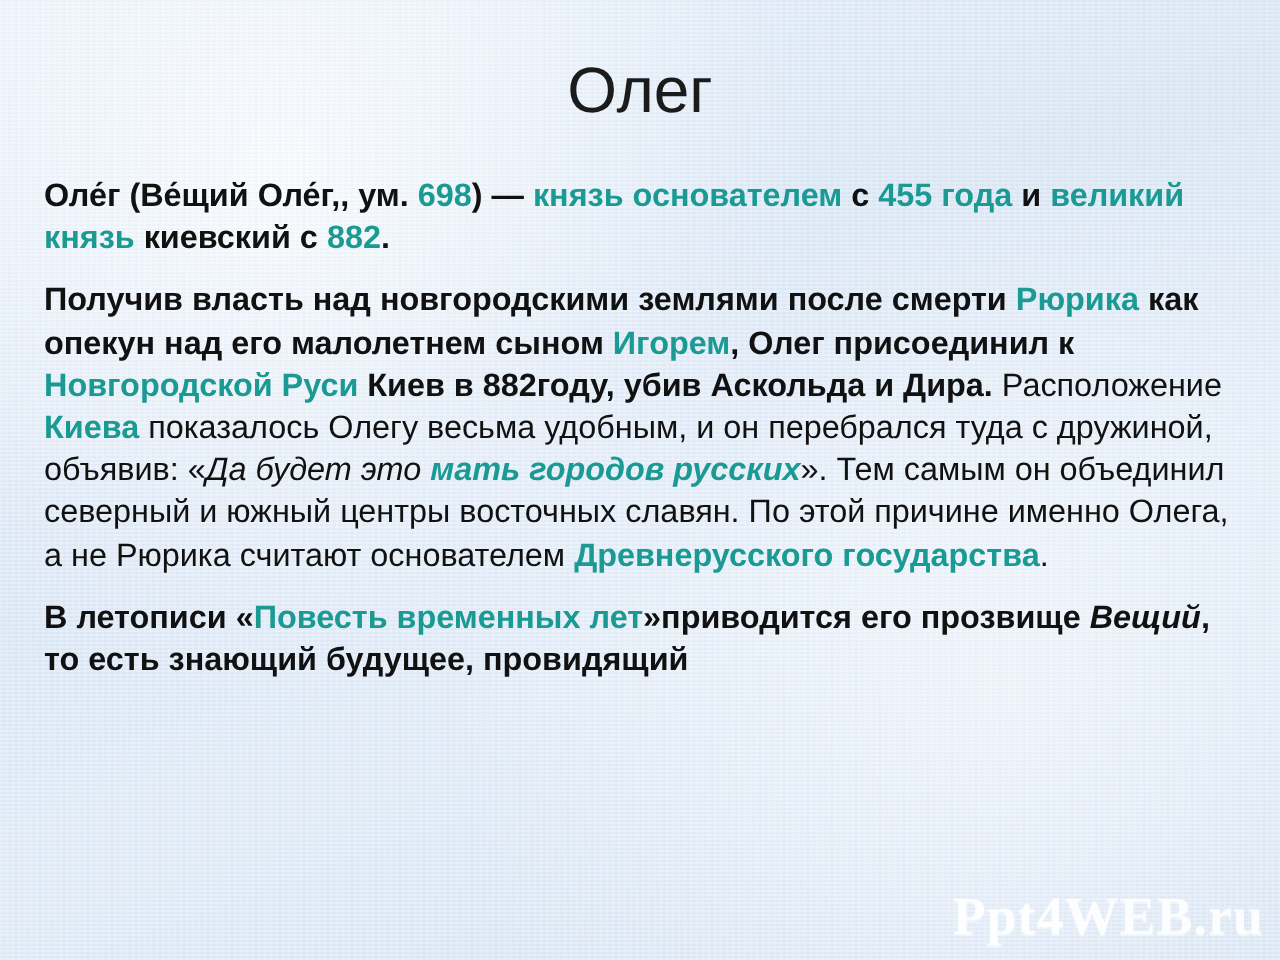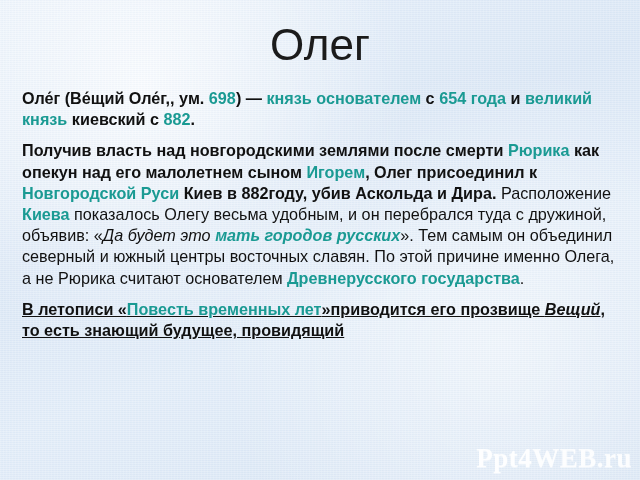--- a/index.html
+++ b/index.html
@@ -36,42 +36,42 @@
       repeating-linear-gradient(0deg, rgba(255,255,255,0.30) 0px, rgba(255,255,255,0.30) 1px, rgba(198,216,236,0.16) 1px, rgba(198,216,236,0.16) 2px),
       repeating-linear-gradient(90deg, rgba(255,255,255,0.22) 0px, rgba(255,255,255,0.22) 1px, rgba(201,219,238,0.14) 1px, rgba(201,219,238,0.14) 3px);
   }
 
   #title {
     position: absolute;
     top: 22px;
     left: 0;
     width: 640px;
     text-align: center;
-    font-size: 44px;
+    font-size: 32px;
     line-height: 46px;
     font-weight: 400;
     color: #1b1b1b;
     letter-spacing: 0px;
   }
 
   #body {
     position: absolute;
     top: 88px;
     left: 22px;
     width: 598px;
     color: #111111;
     font-size: 16.2px;
     line-height: 21.2px;
   }
 
   p.para {
     margin: 0 0 10px 0;
     padding: 0;
   }
-  p.para:last-child { margin-bottom: 0; text-decoration: underline; }
+  p.para:last-child { margin-bottom: 0; }
 
   .b  { font-weight: bold; }
   .r  { font-weight: normal; }
   .i  { font-style: italic; text-align: center; }
   .lk { color: #1a9a93; font-weight: bold; }
   .lk-b { color: #1a9a93; font-weight: bold; }
 
   #watermark {
     position: absolute;
     right: 8px;
@@ -90,21 +90,21 @@
 <body>
 
 <div id="slide">
 
   <div id="noise"></div>
 
   <div id="title">Олег</div>
 
   <div id="body">
 
-    <p class="para b"><span>Оле́г (Ве́щий Оле́г,, ум. </span><span class="lk-b">698</span><span>) — </span><span class="lk-b">князь основателем</span><span> с </span><span class="lk-b">654 года</span><span> и </span><span class="lk-b">великий князь</span><span> киевский с </span><span class="lk-b">882</span><span>.</span></p>
+    <p class="para b"><span>Оле́г (Ве́щий Оле́г,, ум. </span><span class="lk-b">698</span><span>) — </span><span class="lk-b">князь основателем</span><span> с </span><span class="lk-b">455 года</span><span> и </span><span class="lk-b">великий князь</span><span> киевский с </span><span class="lk-b">882</span><span>.</span></p>
 
     <p class="para"><span class="b">Получив власть над новгородскими землями после смерти </span><span class="lk-b">Рюрика</span><span class="b"> как опекун над его малолетнем сыном </span><span class="lk-b">Игорем</span><span class="b">, Олег присоединил к </span><span class="lk-b">Новгородской Руси</span><span class="b"> Киев в 882году, убив Аскольда и Дира.</span><span class="r"> Расположение </span><span class="lk">Киева</span><span class="r"> показалось Олегу весьма удобным, и он перебрался туда с дружиной, объявив: «</span><span class="r i">Да будет это </span><span class="lk i">мать городов русских</span><span class="r">». Тем самым он объединил северный и южный центры восточных славян. По этой причине именно Олега, а не Рюрика считают основателем </span><span class="lk">Древнерусского государства</span><span class="r">.</span></p>
 
     <p class="para b"><span>В летописи «</span><span class="lk-b">Повесть временных лет</span><span>»приводится его прозвище </span><span class="i">Вещий</span><span>, то есть знающий будущее, провидящий</span></p>
 
   </div>
 
   <div id="watermark"><span class="wm-accent">Ppt4</span><span>WEB.ru</span></div>
 
 </div>

